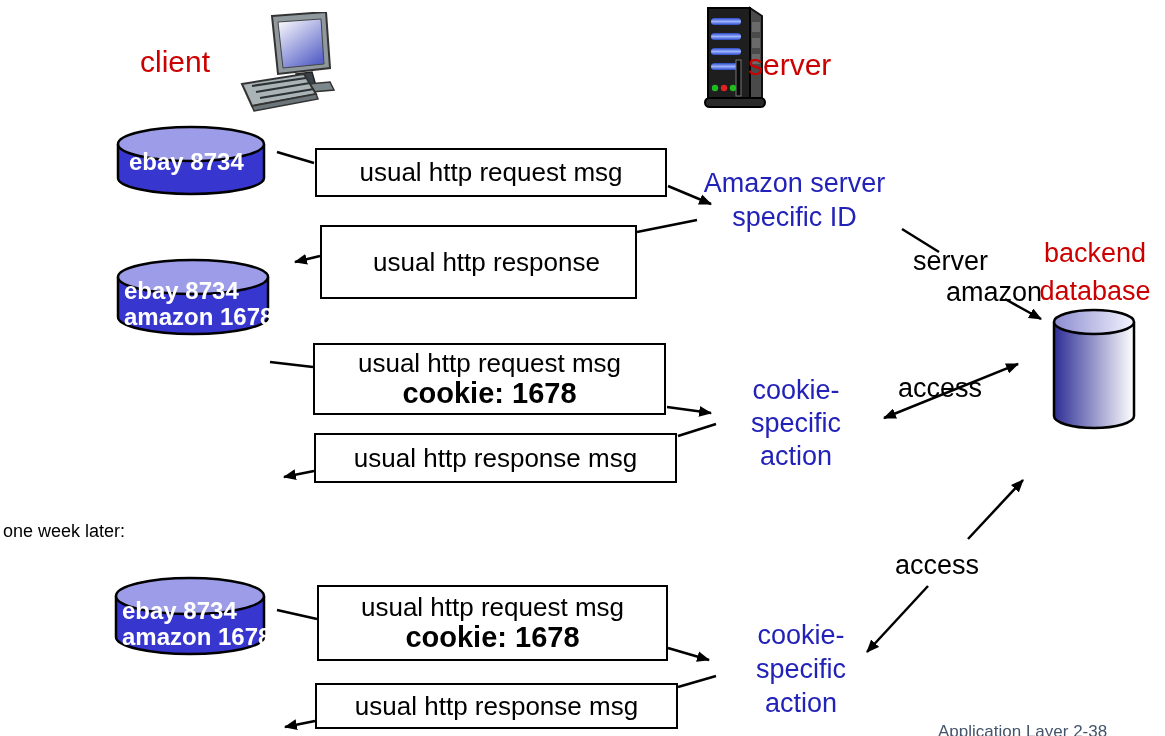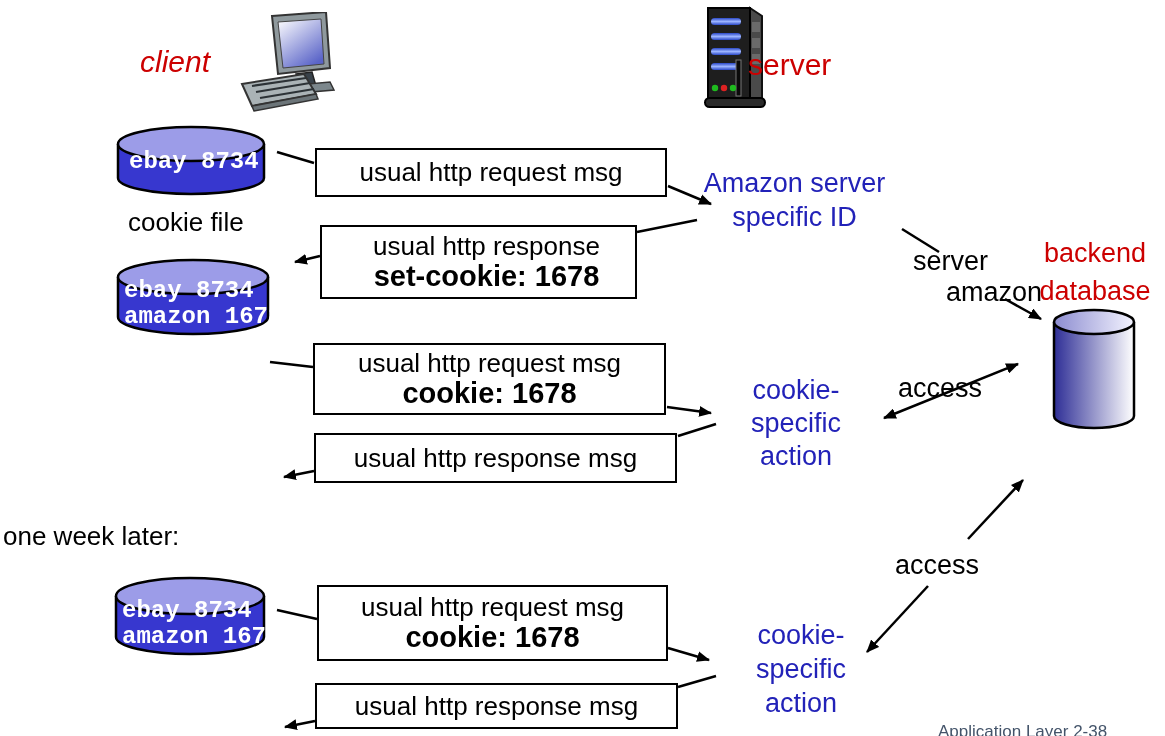--- a/index.html
+++ b/index.html
@@ -12,21 +12,21 @@
   .red-label { color:#cc0000; font-size:30px; }
   .blue-note { color:#2222b8; font-size:27px; line-height:34px; text-align:center; }
   .black-note { color:#000; font-size:27px; }
   .msgbox {
     position:absolute; background:#fff; border:2.5px solid #000;
     display:flex; flex-direction:column; align-items:center; justify-content:center;
     text-align:center;
   }
   .msgbox .bl1 { font-size:26px; line-height:29px; color:#000; }
   .msgbox .bl2 { font-size:29px; line-height:31px; font-weight:bold; color:#000; }
-  .cyl { position:absolute;font-family:Liberation Mono, monospace; }
+  .cyl { position:absolute; }
   .cyl svg { position:absolute; left:0; top:0; }
   .cyl .cyl-text {
     position:absolute; color:#fff; font-weight:bold; font-size:24px; line-height:26px;
     white-space:nowrap;
   }
   .arrows { position:absolute; left:0; top:0; pointer-events:none; }
   .footer-text { color:#44546a; font-size:17px; white-space:nowrap; }
 </style>
 </head>
 <body>
@@ -53,21 +53,21 @@
       <line x1="884" y1="418" x2="1018" y2="364" marker-start="url(#ah)" marker-end="url(#ah)"></line>
       <line x1="277" y1="610" x2="317" y2="619"></line>
       <line x1="668" y1="648" x2="709" y2="660" marker-end="url(#ah)"></line>
       <line x1="716" y1="676" x2="678" y2="687"></line>
       <line x1="315" y1="721" x2="285" y2="727" marker-end="url(#ah)"></line>
       <line x1="968" y1="539" x2="1023" y2="480" marker-end="url(#ah)"></line>
       <line x1="928" y1="586" x2="867" y2="652" marker-end="url(#ah)"></line>
     </g>
   </svg>
 
-  <div class="abs red-label" style="left:140px; top:45px;font-style:italic;">client</div>
+  <div class="abs red-label" style="left:140px; top:45px;">client</div>
 
   <svg class="abs" style="left:238px; top:12px;" width="100" height="102" viewBox="0 0 100 102">
     <defs>
       <linearGradient id="scr" x1="0" y1="0" x2="0.7" y2="1">
         <stop offset="0" stop-color="#ffffff"></stop>
           <stop offset="1" stop-color="#5a64c8"></stop>
       </linearGradient>
     </defs>
     <polygon points="34,4 88,0 92,56 40,62" fill="#8f999d" stroke="#333" stroke-width="2"></polygon>
     <polygon points="40,10 83,7 86,52 45,56" fill="url(#scr)" stroke="#444" stroke-width="1"></polygon>
@@ -108,21 +108,20 @@
 
   <div class="abs red-label" style="left:748px; top:48px;">server</div>
 
   <div class="cyl" style="left:114px; top:122px; width:154px; height:76px;">
     <svg width="154" height="76" viewBox="0 0 154 76">
       <path d="M4 22 v34 a73 16 0 0 0 146 0 v-34" fill="#3737cf" stroke="#000" stroke-width="2.5"></path>
       <ellipse cx="77" cy="22" rx="73" ry="17" fill="#9c9ce8" stroke="#000" stroke-width="2.5"></ellipse>
     </svg>
     <div class="cyl-text" style="left:15px; top:27px;">ebay 8734</div>
   </div>
-  <div class="abs black-note" style="left:128px; top:207px; font-size:26px;">cookie file</div>
 
   <div class="cyl" style="left:114px; top:255px; width:158px; height:84px;">
     <svg width="158" height="84" viewBox="0 0 158 84">
       <path d="M4 22 v40 a75 17 0 0 0 150 0 v-40" fill="#3737cf" stroke="#000" stroke-width="2.5"></path>
       <ellipse cx="79" cy="22" rx="75" ry="17" fill="#9c9ce8" stroke="#000" stroke-width="2.5"></ellipse>
     </svg>
     <div class="cyl-text" style="left:10px; top:23px;">ebay 8734</div>
     <div class="cyl-text" style="left:10px; top:49px;">amazon 1678</div>
   </div>
 
@@ -134,21 +133,20 @@
     <div class="cyl-text" style="left:10px; top:25px;">ebay 8734</div>
     <div class="cyl-text" style="left:10px; top:51px;">amazon 1678</div>
   </div>
 
   <div class="msgbox" style="left:315px; top:148px; width:352px; height:49px;">
     <div class="bl1">usual http request msg</div>
   </div>
 
   <div class="msgbox" style="left:320px; top:225px; width:317px; height:74px;padding-left:16px;">
     <div class="bl1">usual http response</div>
-    <div class="bl2">set-cookie: 1678</div>
   </div>
 
   <div class="msgbox" style="left:313px; top:343px; width:353px; height:72px;">
     <div class="bl1">usual http request msg</div>
     <div class="bl2">cookie: 1678</div>
   </div>
 
   <div class="msgbox" style="left:314px; top:433px; width:363px; height:50px;">
     <div class="bl1">usual http response msg</div>
   </div>
@@ -193,21 +191,21 @@
   </svg>
 
   <div class="abs blue-note" style="left:735px; top:374px; width:122px; line-height:33px;">
     <div>cookie-</div>
     <div>specific</div>
     <div>action</div>
   </div>
 
   <div class="abs black-note" style="left:898px; top:373px;">access</div>
 
-  <div class="abs black-note" style="left:3px; top:521px; font-size:26px;">one week later:</div>
+  <div class="abs black-note" style="left:3px; top:521px; font-size:18px;">one week later:</div>
 
   <div class="abs black-note" style="left:895px; top:550px;">access</div>
 
   <div class="abs blue-note" style="left:740px; top:618px; width:122px; line-height:34px;">
     <div>cookie-</div>
     <div>specific</div>
     <div>action</div>
   </div>
 
   <div class="abs footer-text" style="left:938px; top:722px;">Application Layer 2-38</div>

